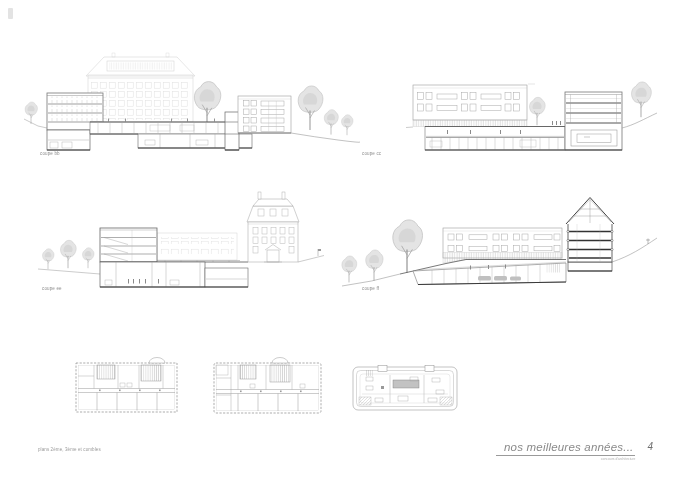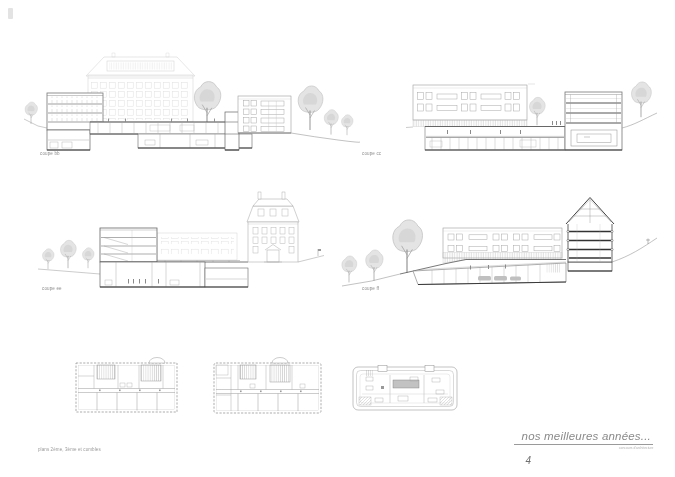--- a/index.html
+++ b/index.html
@@ -4,21 +4,21 @@
 <style>
   html,body{margin:0;padding:0;background:#ffffff;}
   .sheet{position:relative;width:675px;height:477px;background:#ffffff;overflow:hidden;
          font-family:"Liberation Sans",sans-serif;}
   .stamp{position:absolute;left:8px;top:8px;width:5px;height:11px;background:#e3e3e3;border-radius:1px;}
   svg{position:absolute;left:0;top:0;}
   .lbl{position:absolute;font-size:9px;color:#8c8c8c;letter-spacing:.3px;white-space:nowrap;
        transform:scale(.5);transform-origin:0 0;}
   .caption{position:absolute;left:38px;top:447px;font-size:9px;color:#9a9a9a;white-space:nowrap;
        transform:scale(.5);transform-origin:0 0;letter-spacing:.2px;}
-  .titleblock{position:absolute;right:22px;bottom:11px;display:flex;align-items:flex-start;flex-direction:column;}
+  .titleblock{position:absolute;right:22px;bottom:11px;display:flex;align-items:flex-start;}
   .tb-left{display:flex;flex-direction:column;align-items:flex-end;}
   .tb-title{font-style:italic;font-size:11.5px;color:#8a8a8a;letter-spacing:.2px;
        border-bottom:1px solid #9a9a9a;padding:0 2px 2px 8px;white-space:nowrap;}
   .tb-sub{font-size:8px;color:#b0b0b0;white-space:nowrap;margin-top:1px;
        transform:scale(.42);transform-origin:100% 0;}
   .tb-num{font-style:italic;font-size:10px;color:#6f6f6f;margin-left:12px;margin-top:0;}
 </style>
 </head>
 <body>
 

